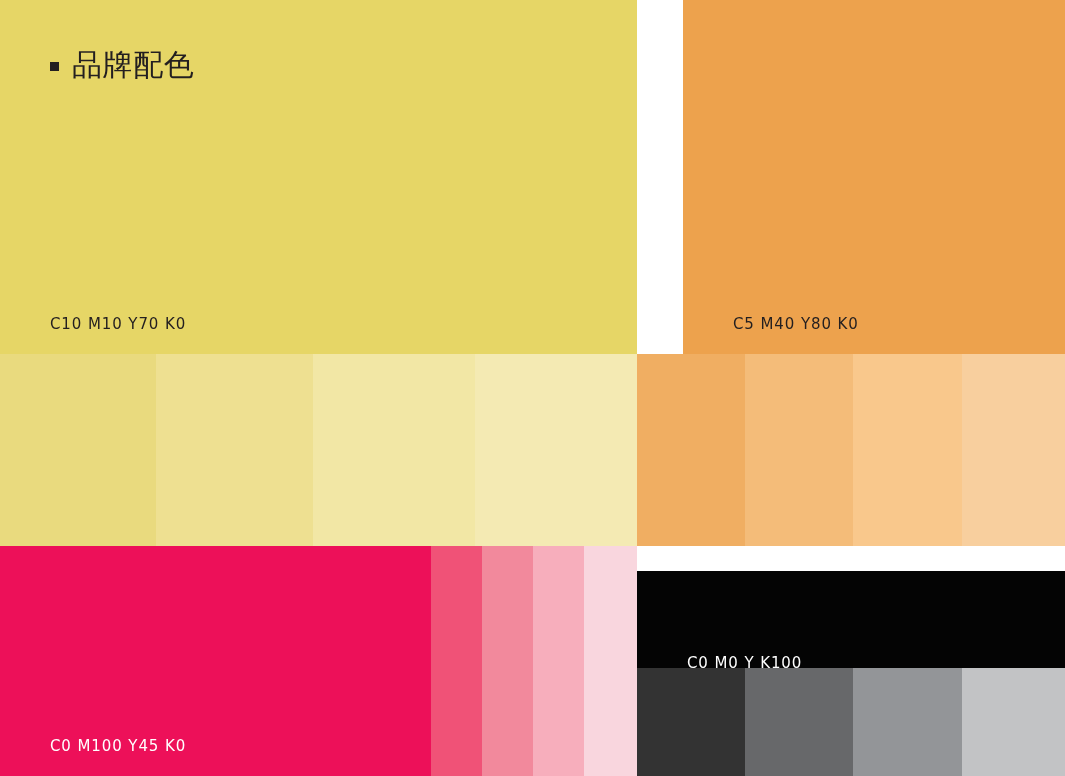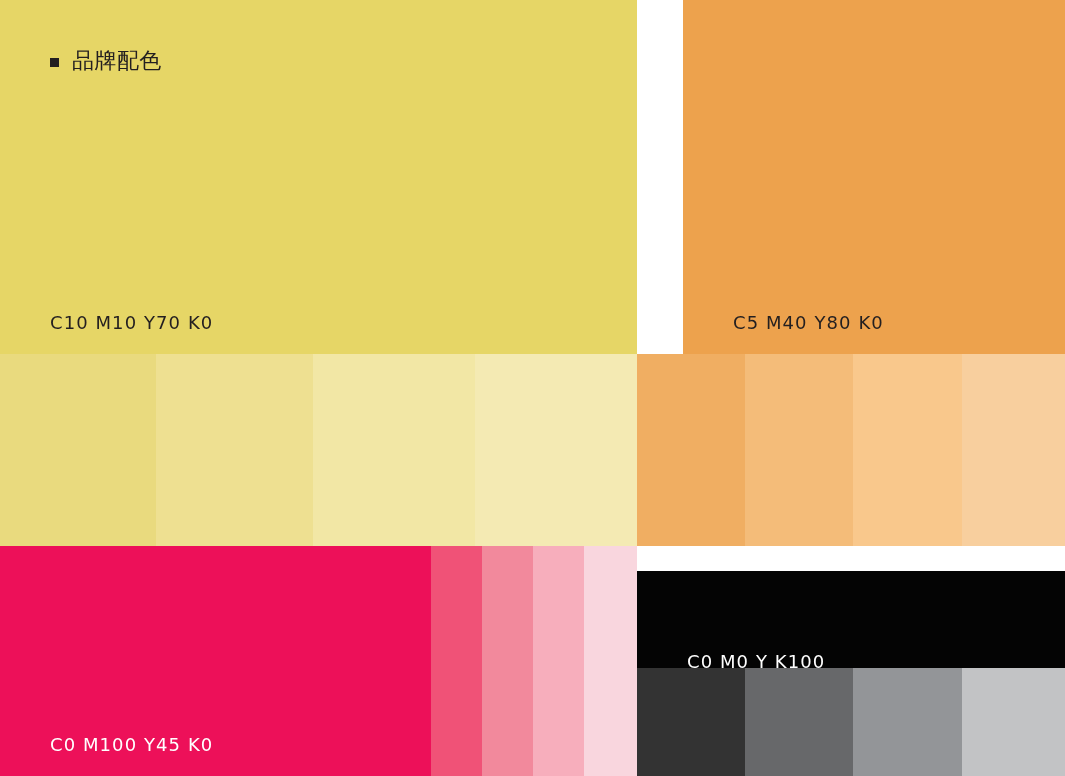--- a/index.html
+++ b/index.html
@@ -18,21 +18,21 @@
     overflow: hidden;
   }
   .swatch {
     position: absolute;
     box-sizing: border-box;
   }
   .swatch-label {
     position: absolute;
     left: 50px;
     bottom: 21px;
-    font-size: 18px;
+    font-size: 15px;
     letter-spacing: 0.06em;
     font-weight: 400;
     white-space: nowrap;
     font-family: "DejaVu Sans", "Liberation Sans", sans-serif;
   }
   .label-dark { color: #231f20; }
   .label-light { color: #ffffff; }
 
   
   #title-block {
@@ -46,21 +46,21 @@
   }
   #title-bullet {
     width: 9px;
     height: 9px;
     background: #231f20;
     flex: 0 0 auto;
     position: relative;
     top: 1px;
   }
   #title-text {
-    font-size: 22px;
+    font-size: 30px;
     line-height: 1;
     color: #231f20;
     letter-spacing: 0.02em;
     font-family: "DejaVu Sans", "Liberation Sans", sans-serif;
   }
 </style>
 </head>
 <body>
 
 <div id="palette-board">

